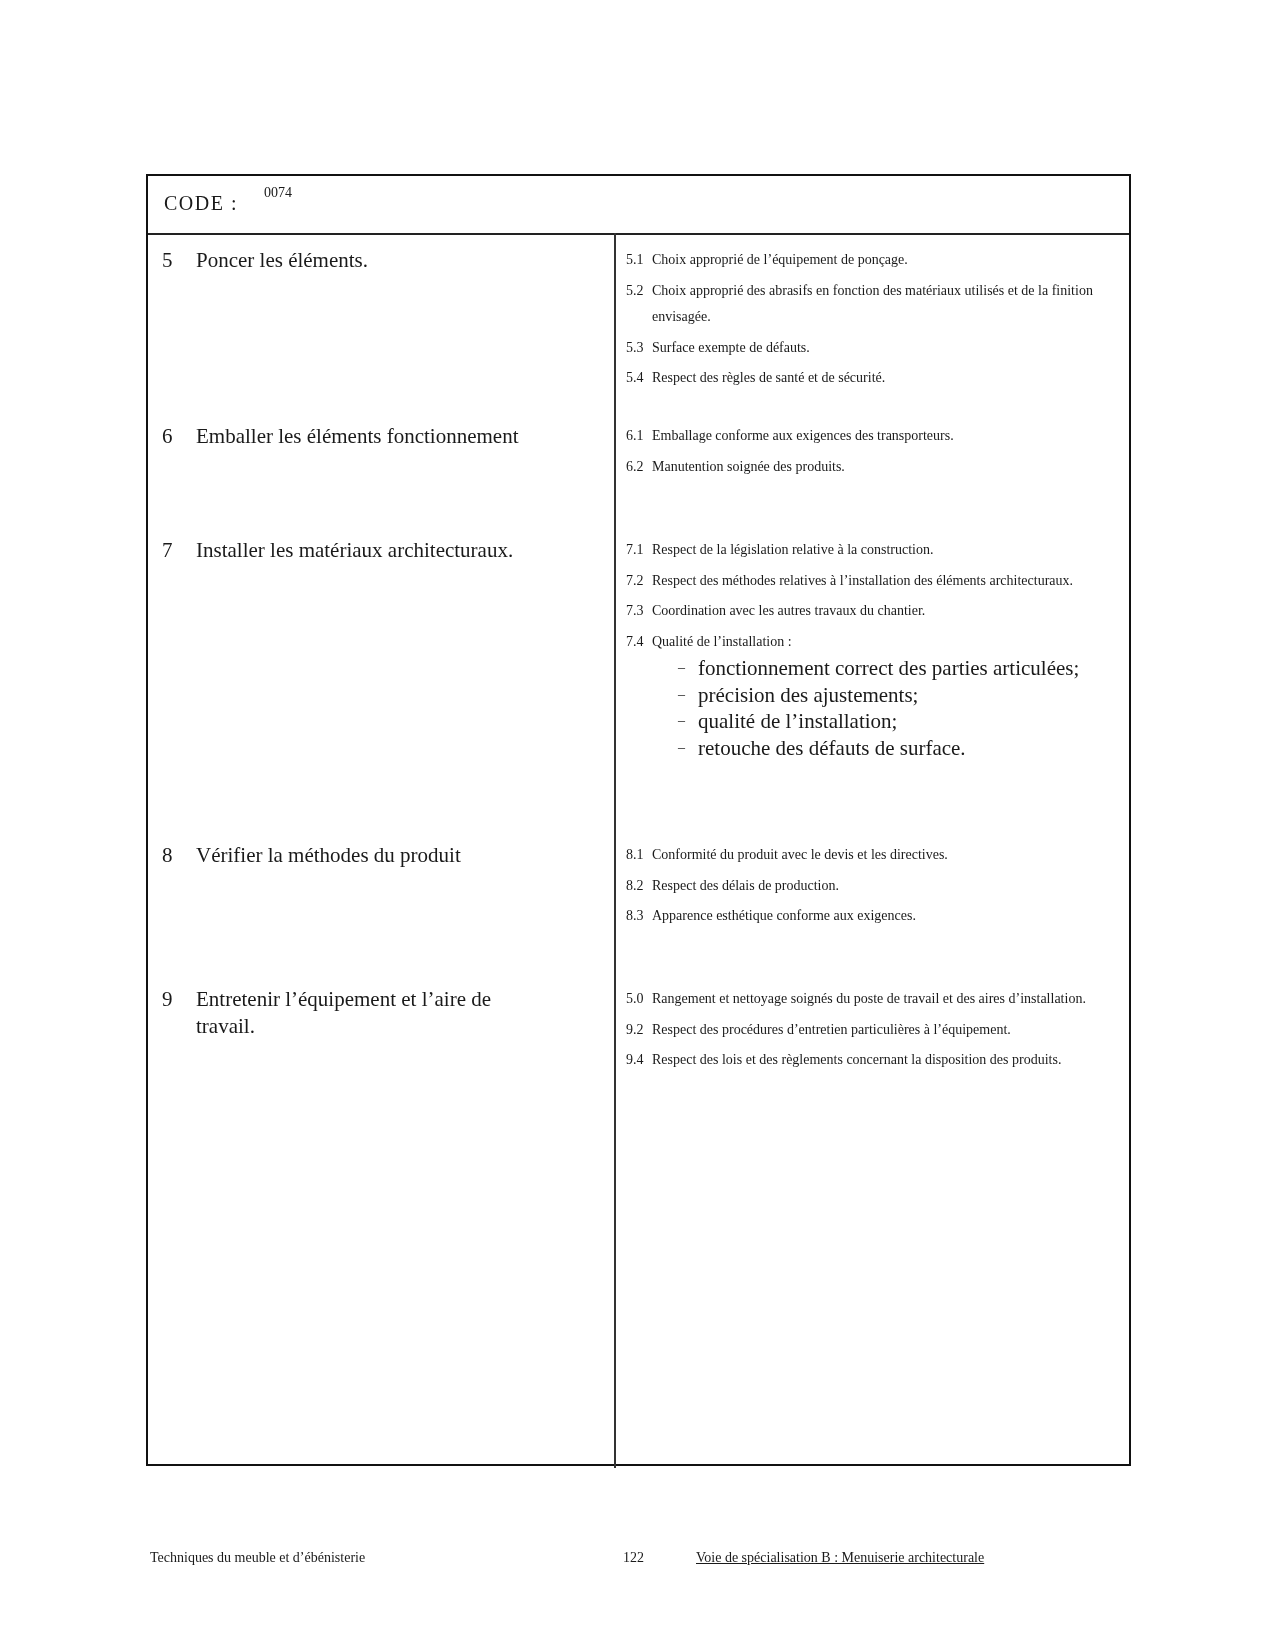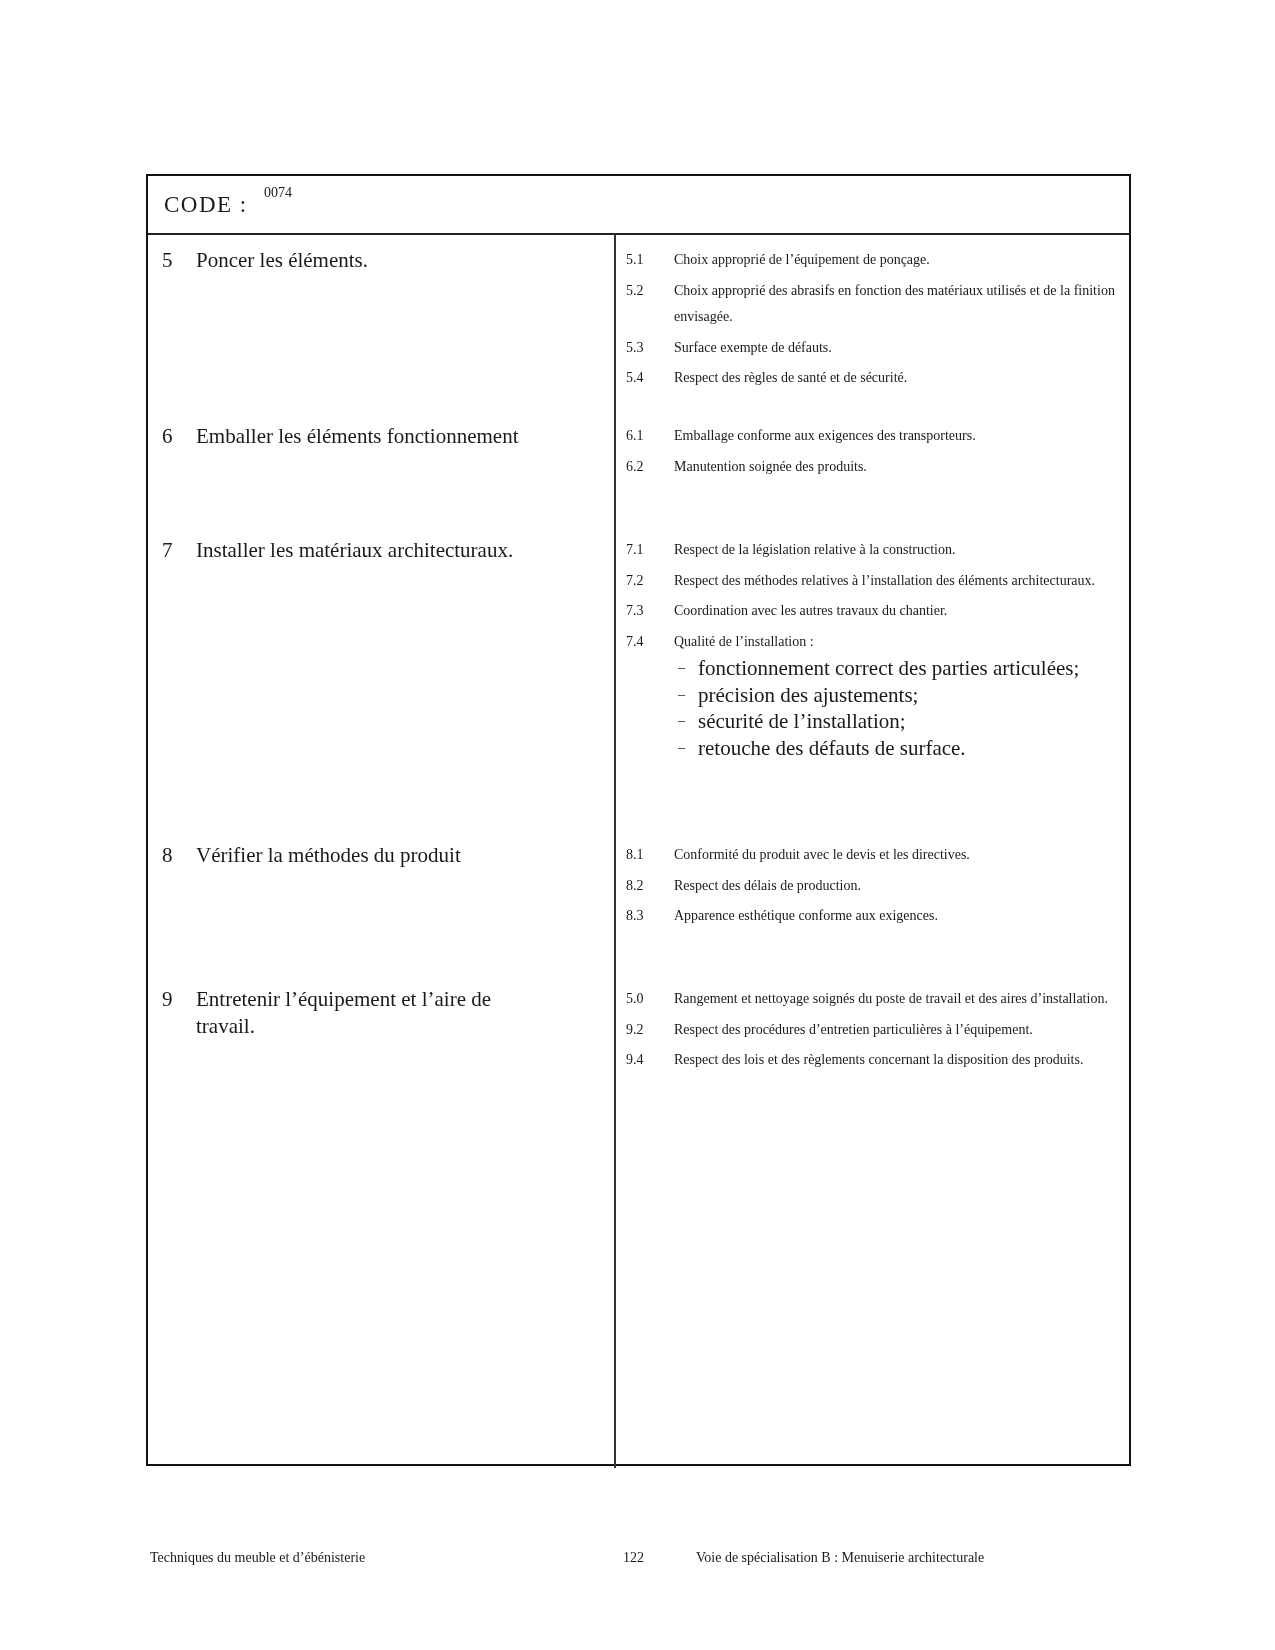--- a/index.html
+++ b/index.html
@@ -2,39 +2,39 @@
 <html><head>
 <meta charset="utf-8">
 <style>
   html, body { margin: 0; padding: 0; background: #ffffff; }
   body { width: 1275px; height: 1650px; position: relative; overflow: hidden;
          font-family: "Liberation Serif", "DejaVu Serif", serif; color: #1a1a1a; }
   .table-frame { position: absolute; left: 146px; top: 174px; width: 985px; height: 1292px;
                  border: 2px solid #111; box-sizing: border-box; }
   .header-row { position: absolute; left: 0; top: 0; right: 0; height: 57px;
                 border-bottom: 2px solid #222; }
-  .code-label { position: absolute; left: 16px; top: 16px; font-size: 23px; letter-spacing: 1.5px; }
+  .code-label { position: absolute; left: 16px; top: 16px; font-size: 20px; letter-spacing: 1.5px; }
   .code-value { position: absolute; left: 116px; top: 9px; font-size: 14px; }
   .col-divider { position: absolute; left: 466px; top: 57px; bottom: -4px; width: 0;
                  border-left: 2px solid #333; }
   .left-col { position: absolute; left: 0; top: 57px; width: 466px; bottom: 0; }
   .right-col { position: absolute; left: 468px; top: 57px; right: 0; bottom: 0; }
   .task { position: absolute; left: 14px; width: 440px; font-size: 21px; line-height: 27px; }
   .task .num { position: absolute; left: 0; top: 0; }
   .task .txt { display: block; margin-left: 34px; }
   .crit-group { position: absolute; left: 10px; width: 500px; }
   .crit { position: relative; font-size: 14px; line-height: 26.5px; margin-bottom: 4px; }
   .crit .cnum { position: absolute; left: 0; top: 0; }
-  .crit .ctxt { display: block; margin-left: 48px; font-family: Liberation Serif, serif; }
+  .crit .ctxt { display: block; margin-left: 26px; font-family: Liberation Serif, serif; }
   .sub { font-size: 21px; line-height: 26.5px; margin-left: 52px; position: relative; padding-left: 20px; }
   .sub .dash { position: absolute; left: 0; top: 0; font-size: 14px; }
   .footer { position: absolute; top: 1550px; font-size: 14px; }
   .footer-left { left: 150px; }
   .footer-page { left: 623px; }
-  .footer-right { left: 696px; }
+  .footer-right { left: 696px; text-decoration: underline; }
 </style>
 </head>
 <body>
 
 <div class="table-frame">
   <div class="header-row">
     <span class="code-label">CODE :</span>
     <span class="code-value">0074</span>
   </div>
 
@@ -106,21 +106,21 @@
       <div class="crit">
           <span class="cnum">7.3</span>
           <span class="ctxt">Coordination avec les autres travaux du chantier.</span>
         </div>
       <div class="crit" style="margin-bottom:0">
           <span class="cnum">7.4</span>
           <span class="ctxt">Qualité de l’installation :</span>
         </div>
       <div class="sub"><span class="dash">–</span><span>fonctionnement correct des parties articulées;</span></div>
       <div class="sub"><span class="dash">–</span><span>précision des ajustements;</span></div>
-      <div class="sub"><span class="dash">–</span><span>sécurité de l’installation;</span></div>
+      <div class="sub"><span class="dash">–</span><span>qualité de l’installation;</span></div>
       <div class="sub"><span class="dash">–</span><span>retouche des défauts de surface.</span></div>
     </div>
 
     <div class="crit-group" style="top:609px">
       <div class="crit">
           <span class="cnum">8.1</span>
           <span class="ctxt">Conformité du produit avec le devis et les directives.</span>
         </div>
       <div class="crit">
           <span class="cnum">8.2</span>

